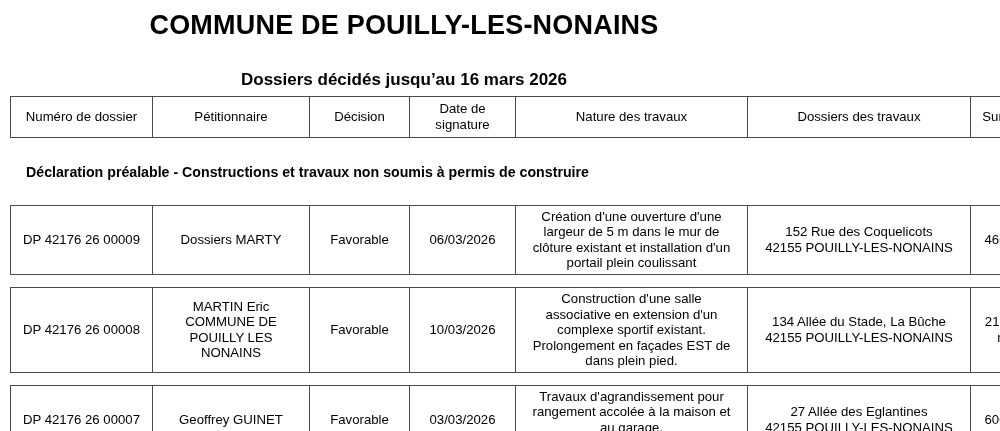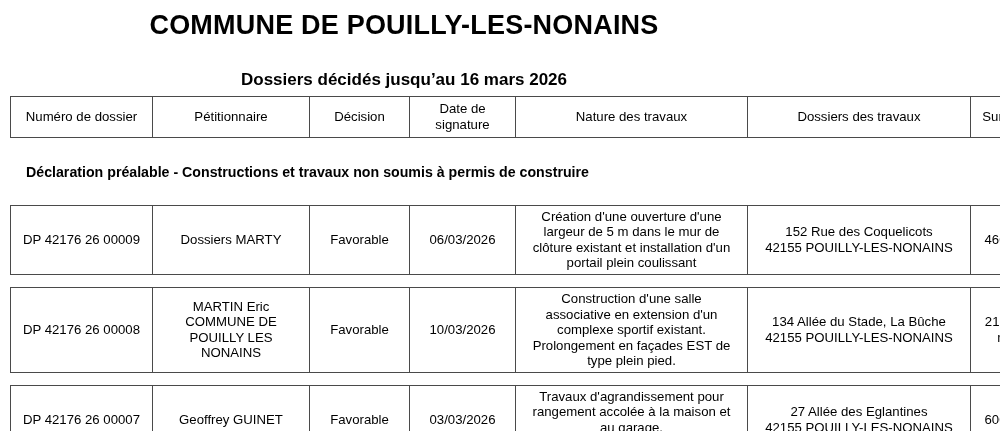--- a/index.html
+++ b/index.html
@@ -185,21 +185,21 @@
                 </span>
               </td>
               <td class="c3">Favorable</td>
               <td class="c4">10/03/2026</td>
               <td class="c5">
                 <span class="cell-lines">
                   <span>Construction d'une salle</span>
                   <span>associative en extension d'un</span>
                   <span>complexe sportif existant.</span>
                   <span>Prolongement en façades EST de</span>
-                  <span>type plein pied.</span>
+                  <span>dans plein pied.</span>
                 </span>
               </td>
               <td class="c6">
                 <span class="cell-lines">
                   <span>134 Allée du Stade, La Bûche</span>
                   <span>42155 POUILLY-LES-NONAINS</span>
                 </span>
               </td>
               <td class="c7">
                 <span class="cell-lines">

